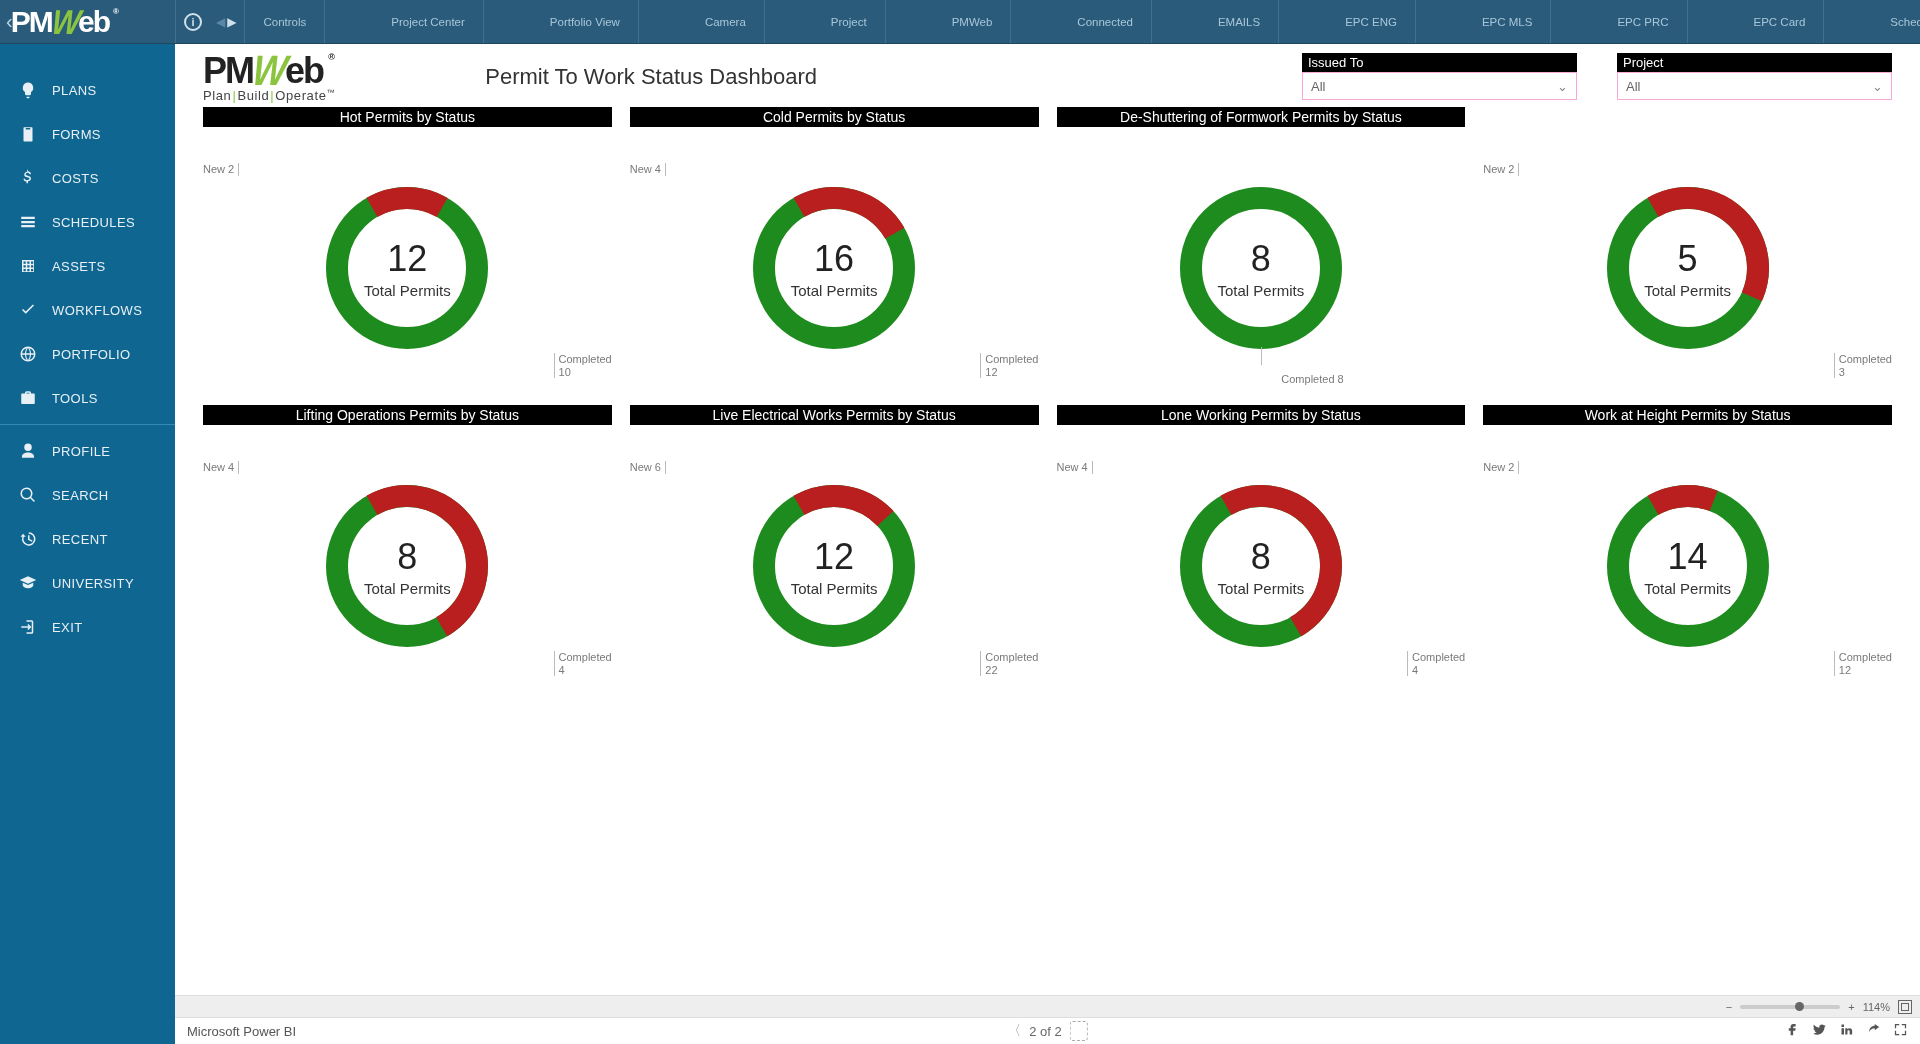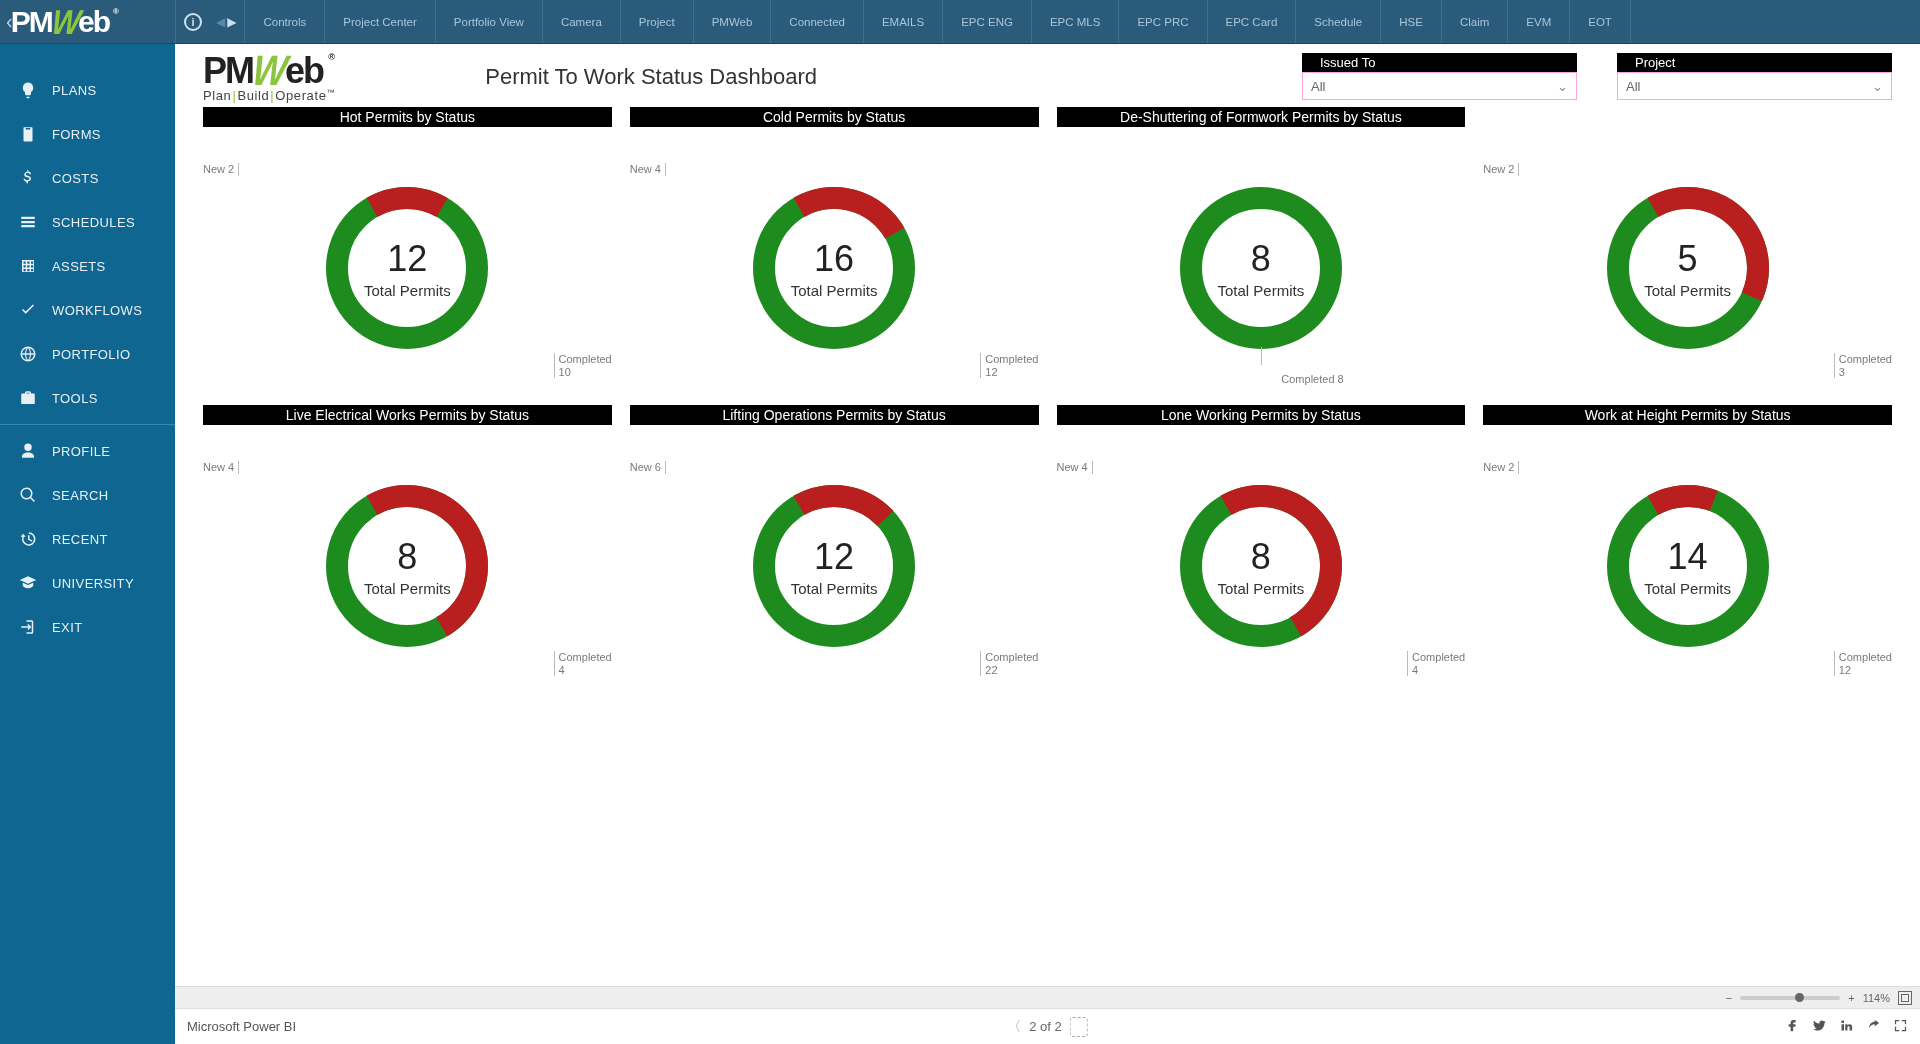--- a/index.html
+++ b/index.html
@@ -16,21 +16,21 @@
 .logo-text .w { color: #8bc53f; font-style: italic; display: inline-block; transform: skewX(-8deg) scaleY(1.15); }
 .logo-text .reg { font-size: 8px; position: absolute; top: 2px; right: -8px; }
 .logo-caret { color: #bcd6e6; font-size: 20px; margin-right: -2px; }
 
 .top-icons { display: flex; align-items: center; gap: 4px; padding: 0 8px; border-left: 1px solid #3f7090; border-right: 1px solid #3f7090; height: 100%; }
 .info-icon { width: 18px; height: 18px; border: 2px solid #cfe1ec; border-radius: 50%; display: flex; align-items: center; justify-content: center; font-weight: bold; font-size: 11px; color: #cfe1ec; }
 .nav-arrows { display: flex; gap: 2px; margin-left: 10px; }
 .nav-arrows .arr { font-size: 12px; color: #5a88a4; }
 .nav-arrows .arr.active { color: #cfe1ec; }
 
-.top-tabs { display: flex; height: 100%; flex: 1; overflow: hidden; }
+.top-tabs { display: flex; height: 100%; flex: 1; overflow: hidden; gap: 48px; }
 .top-tab {
   padding: 0 18px; display: flex; align-items: center; justify-content: center;
   border-right: 1px solid #3f7090; cursor: pointer; white-space: nowrap;
   color: #a8c6d9; font-size: 11.5px;
 }
 
 
 .main { display: flex; height: calc(100% - 44px); }
 .sidebar { width: 175px; background: #0f6691; color: #e8f0f5; display: flex; flex-direction: column; }
 .side-group { padding-top: 24px; }
@@ -53,21 +53,21 @@
 .hdr-logo .big .w { color: #8bc53f; font-style: italic; display: inline-block; transform: skewX(-8deg) scaleY(1.18); }
 .hdr-logo .big .reg { font-size: 9px; position: absolute; top: 2px; right: -10px; }
 .hdr-logo .sub { font-size: 13px; color: #444; letter-spacing: 0.6px; margin-top: -4px; }
 .hdr-logo .sub .sep { color: #8bc53f; padding: 0 1px; }
 .hdr-logo .sub .tm { font-size: 8px; vertical-align: super; }
 
 .hdr-title { flex: 0 0 360px; text-align: right; font-size: 22px; font-weight: 300; color: #333; }
 
 .filters { display: flex; gap: 40px; margin-left: auto; }
 .filter { width: 275px; }
-.filter-label { background: #000; color: #fff; font-size: 13px; padding: 2px 18px; }
+.filter-label { background: #000; color: #fff; font-size: 13px; padding: 2px 6px; }
 .filter-dd {
   border: 1px solid #f9a8d4; height: 28px; display: flex; align-items: center;
   justify-content: space-between; padding: 0 8px; font-size: 13px; color: #666; background: #fff;
 }
 .chev { color: #888; }
 
 .black-strip-row { display: grid; grid-template-columns: repeat(4, 1fr); gap: 18px; margin-top: 2px; }
 .black-strip {
   background: #000; color: #fff; font-size: 14px; text-align: center;
   padding: 2px 4px; white-space: nowrap; overflow: hidden;
@@ -96,21 +96,21 @@
   display: flex; align-items: center; justify-content: flex-end;
   gap: 8px; padding-right: 8px; font-size: 11px; color: #666;
 }
 .zoom-slider { width: 100px; height: 4px; background: #ccc; position: relative; border-radius: 2px; }
 .zoom-slider .knob { position: absolute; top: -3px; left: 55px; width: 9px; height: 9px; background: #666; border-radius: 50%; }
 .full-icon { width: 14px; height: 14px; border: 1.5px solid #666; position: relative; }
 .full-icon::after { content: ""; position: absolute; inset: 2px; border: 1px solid #666; }
 
 
 .pbi-footer {
-  height: 36px; background: #fff; border-top: 1px solid #ddd;
+  height: 27px; background: #fff; border-top: 1px solid #ddd;
   display: flex; align-items: center; font-size: 13px; color: #555;
   padding: 0 12px; position: relative;
 }
 .pbi-footer .pager {
   position: absolute; left: 50%; transform: translateX(-50%);
   display: flex; align-items: center; gap: 8px; color: #666;
 }
 .pbi-footer .icons-right {
   margin-left: auto; display: flex; align-items: center; gap: 12px; color: #555;
 }
@@ -347,22 +347,22 @@
                 </svg><div class="donut-center">
                   <div class="donut-num">5</div>
                         <div class="donut-lbl">Total Permits</div>
                 </div></div>
               <div class="callout right" style="left: 0px; top: 30px;">New 2</div>
               <div class="callout" style="right: 0px; bottom: 25px;">Completed<span class="v">3</span></div>
             </div>
           </div>
 
         <div class="black-strip-row" id="strip-row-2">
+            <div class="black-strip">Lifting Operations Permits by Status</div>
             <div class="black-strip">Live Electrical Works Permits by Status</div>
-            <div class="black-strip">Lifting Operations Permits by Status</div>
             <div class="black-strip">Lone Working Permits by Status</div>
             <div class="black-strip">Work at Height Permits by Status</div>
           </div>
 
         <div class="charts-row" id="charts-row-2">
             <div class="chart-cell">
               <div class="donut-wrap"><svg width="180" height="180" viewBox="0 0 180 180">
                   <circle cx="90" cy="90" r="70" fill="none" stroke="#1e8b1e" stroke-width="22"></circle>
                   <circle cx="90" cy="90" r="70" fill="none" stroke="#b91f1f" stroke-width="22" stroke-dasharray="219.9114857512855 219.9114857512855" transform="rotate(-120 90 90)"></circle>
                 </svg><div class="donut-center">

